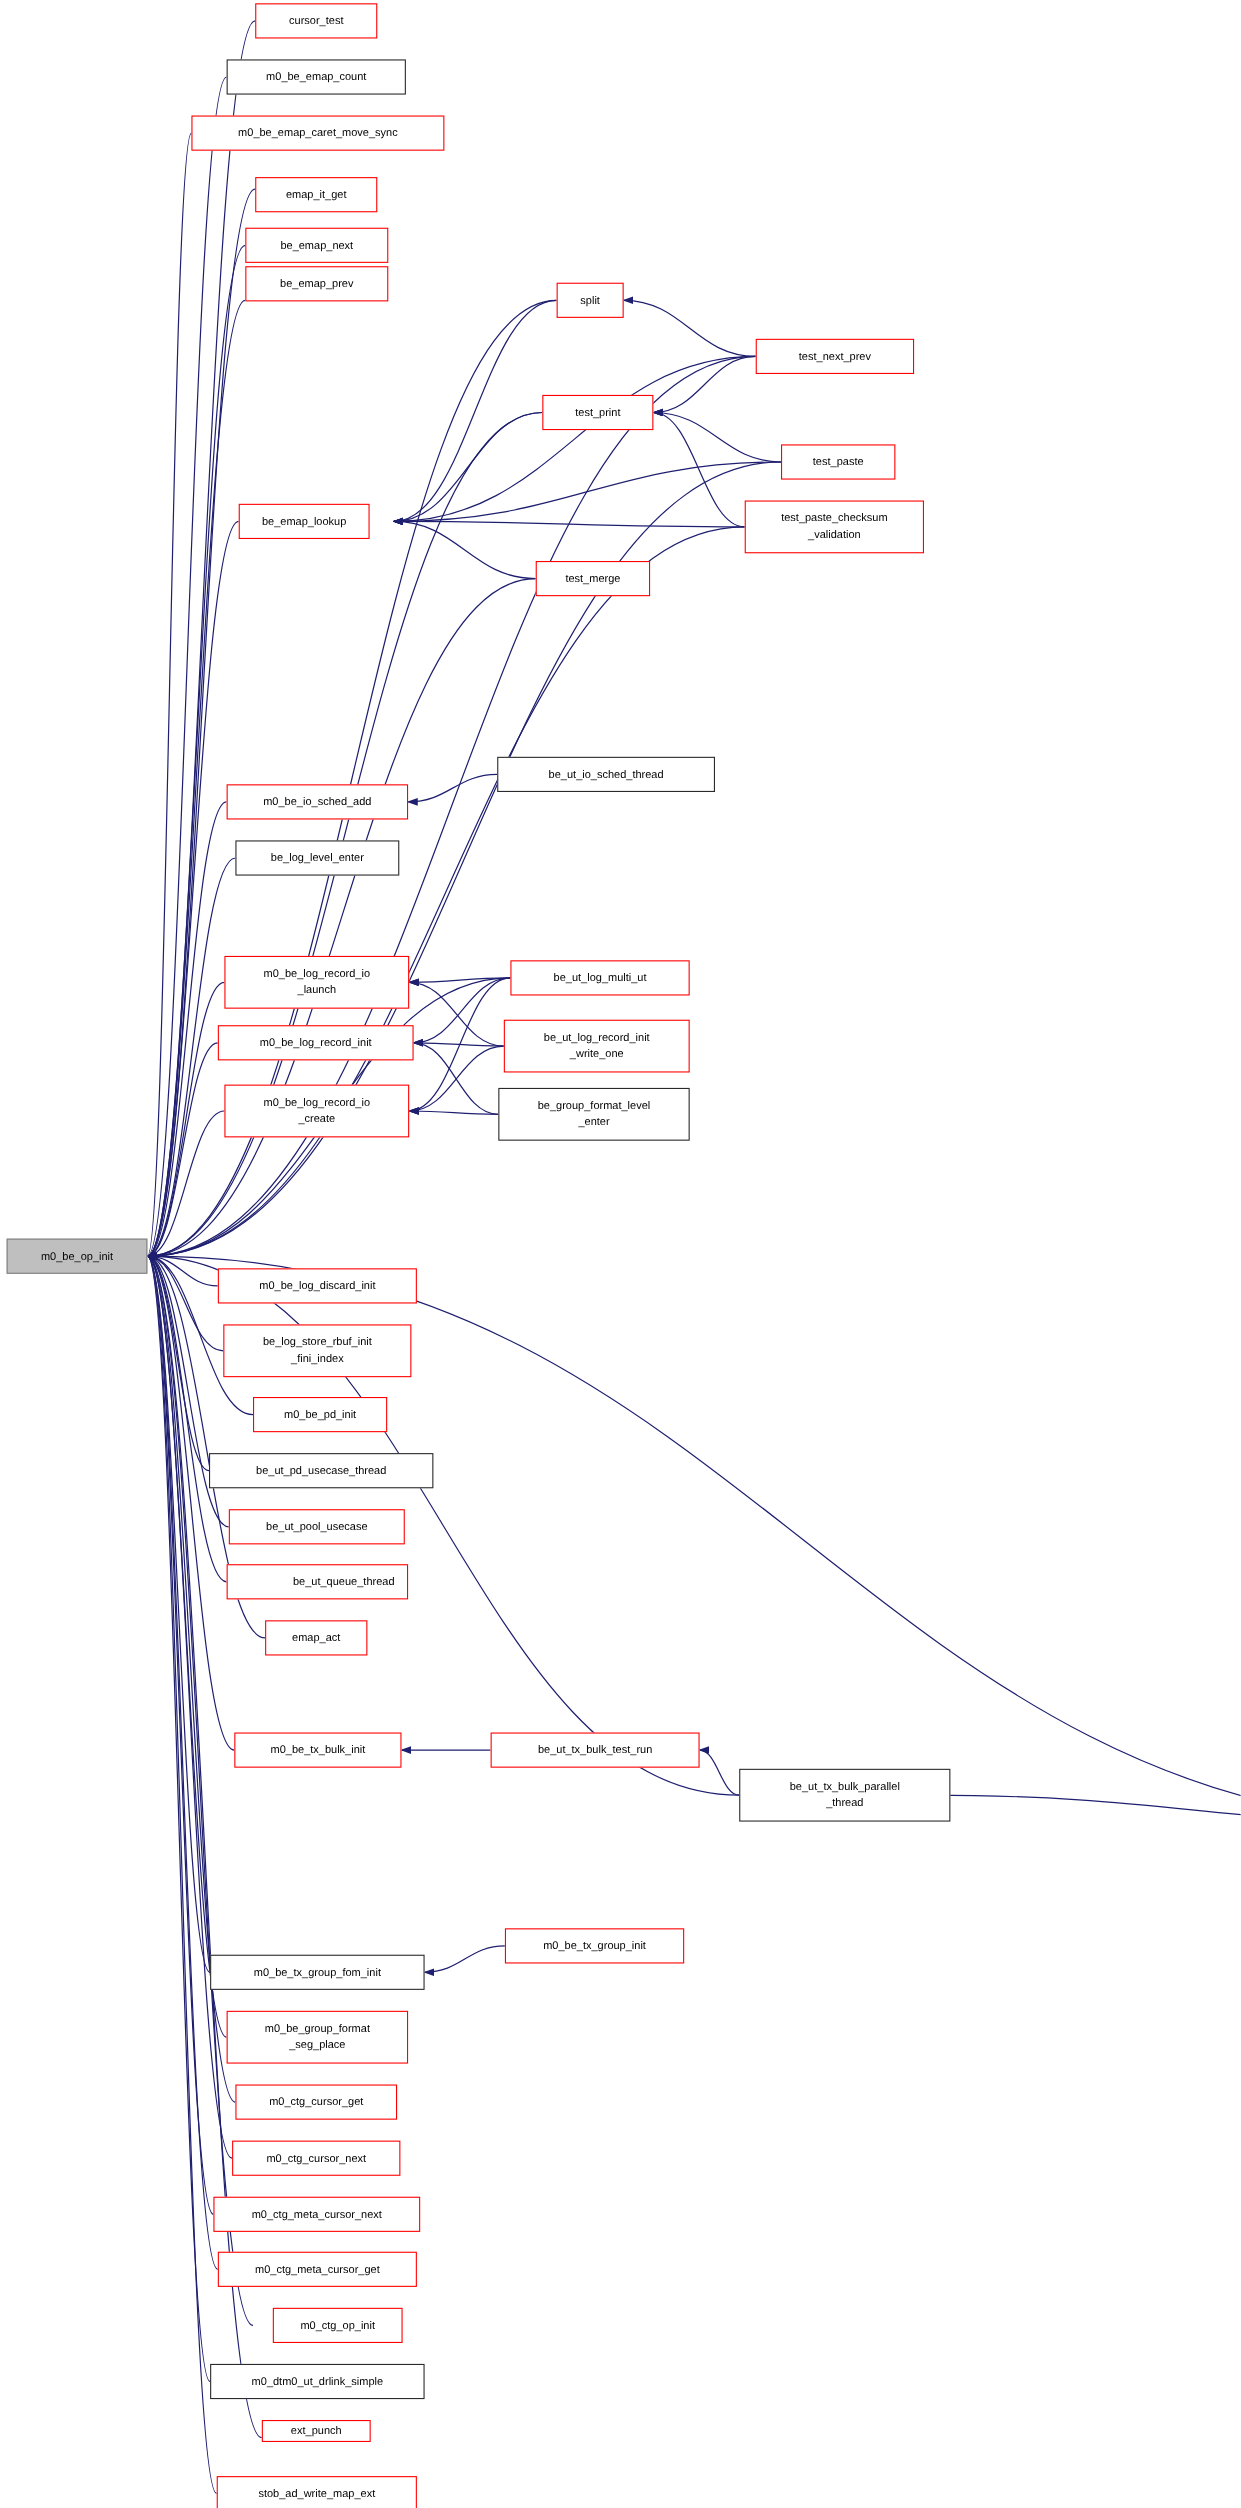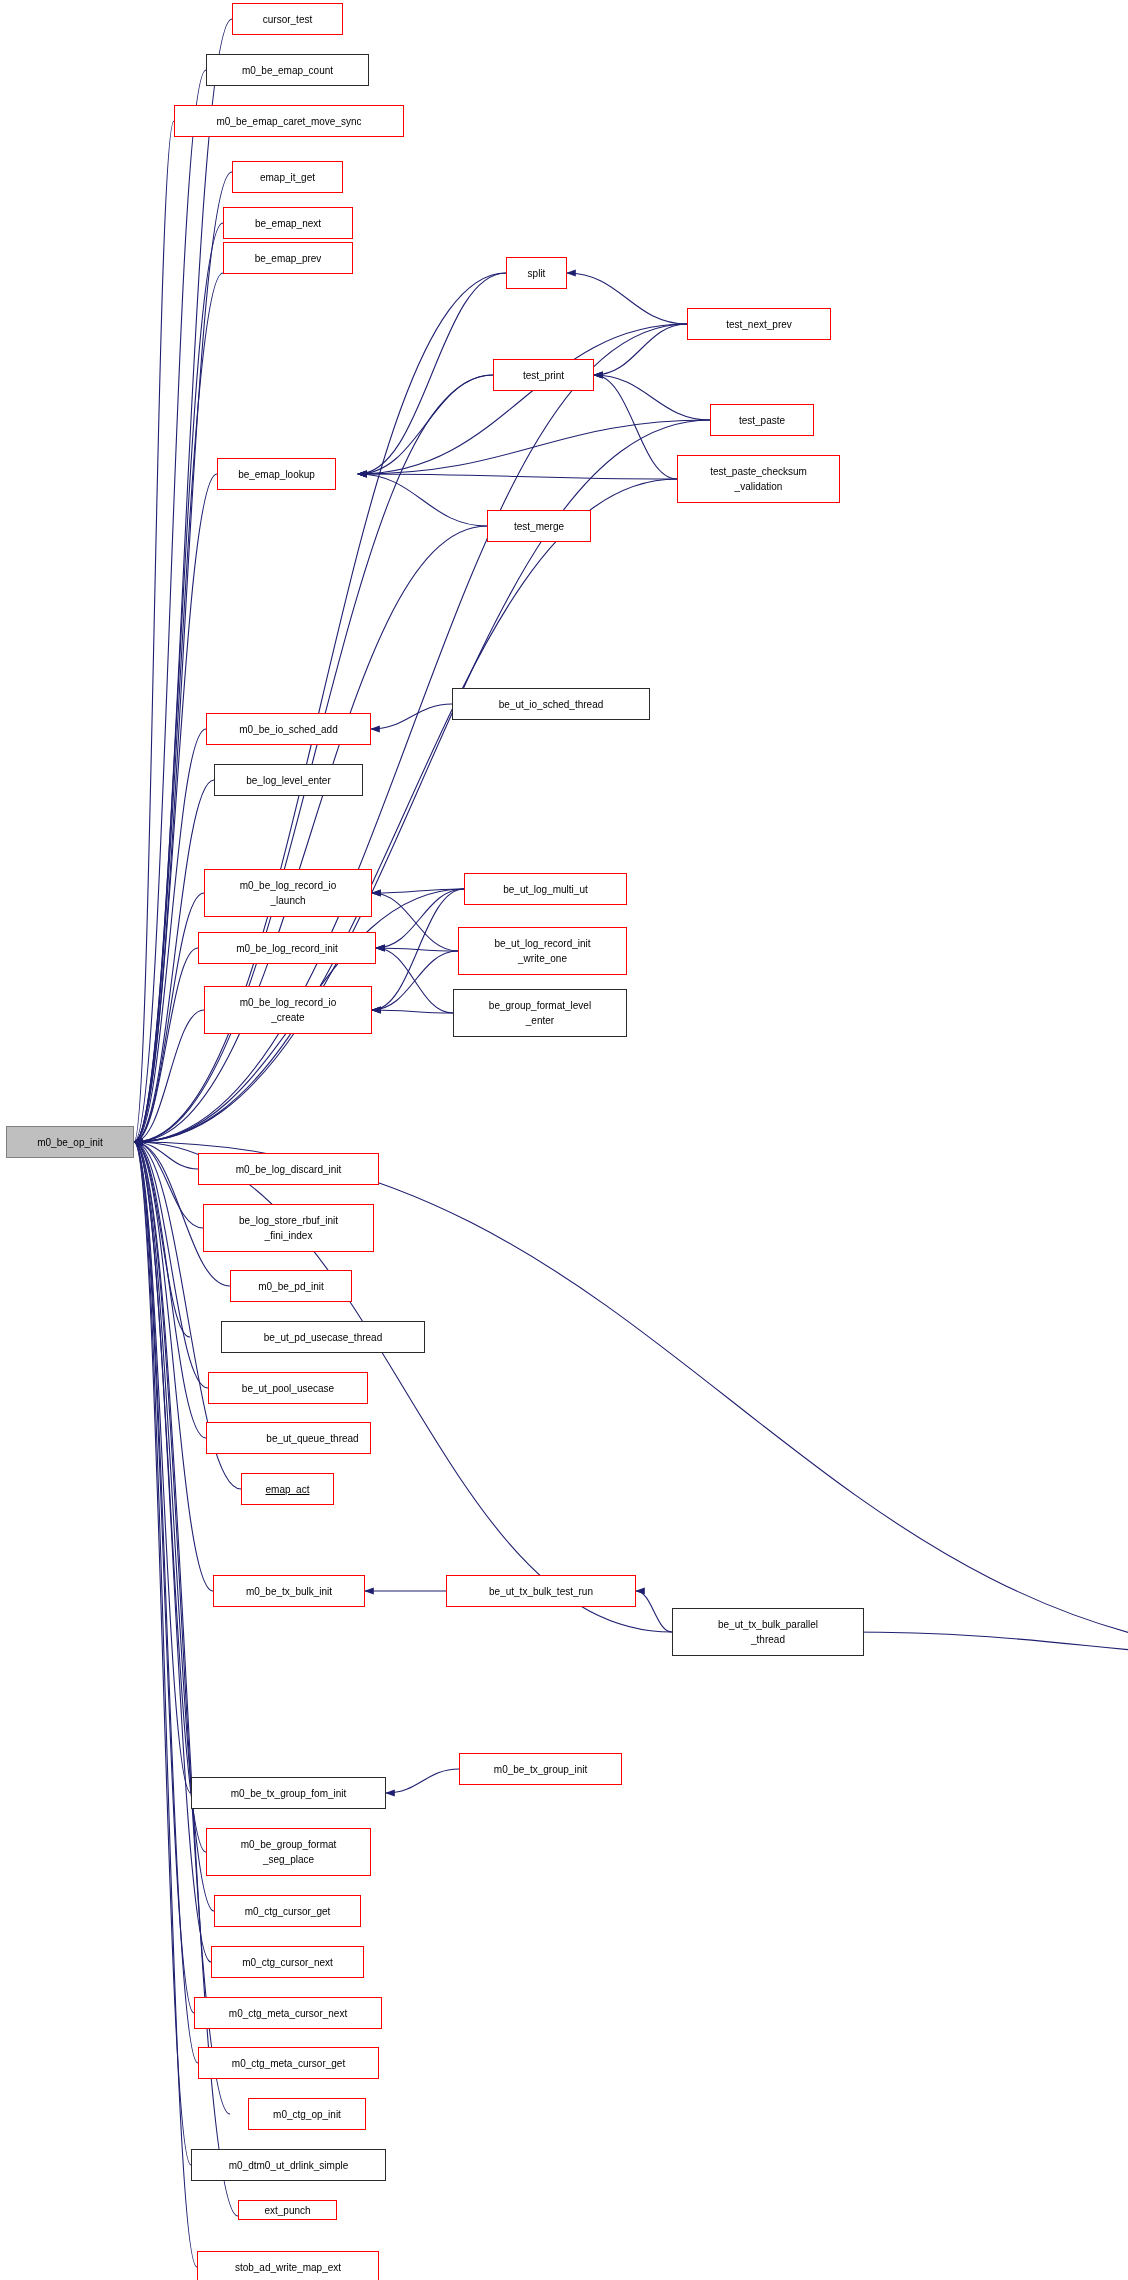--- a/index.html
+++ b/index.html
@@ -125,24 +125,24 @@
       <div class="node red" style="left: 458px; top: 927px; width: 169px; height: 48px; line-height: 15px;">be_ut_log_record_init
 _write_one</div>
       <div class="node red" style="left: 204px; top: 986px; width: 168px; height: 48px; line-height: 15px;">m0_be_log_record_io
 _create</div>
       <div class="node black" style="left: 453px; top: 989px; width: 174px; height: 48px; line-height: 15px;">be_group_format_level
 _enter</div>
       <div class="node red" style="left: 198px; top: 1153px; width: 181px; height: 32px;">m0_be_log_discard_init</div>
       <div class="node red" style="left: 203px; top: 1204px; width: 171px; height: 48px; line-height: 15px;">be_log_store_rbuf_init
 _fini_index</div>
       <div class="node red" style="left: 230px; top: 1270px; width: 122px; height: 32px;">m0_be_pd_init</div>
-      <div class="node black" style="left: 190px; top: 1321px; width: 204px; height: 32px; margin-left: 31px;">be_ut_pd_usecase_thread</div>
+      <div class="node black" style="left: 190px; top: 1321px; width: 204px; height: 32px;">be_ut_pd_usecase_thread</div>
       <div class="node red" style="left: 208px; top: 1372px; width: 160px; height: 32px;">be_ut_pool_usecase</div>
       <div class="node red" style="left: 206px; top: 1422px; width: 165px; height: 32px; padding-left: 48px;">be_ut_queue_thread</div>
-      <div class="node red" style="left: 241px; top: 1473px; width: 93px; height: 32px; text-decoration: underline;">emap_act</div>
+      <div class="node red" style="left: 241px; top: 1473px; width: 93px; height: 32px;">emap_act</div>
       <div class="node red" style="left: 213px; top: 1575px; width: 152px; height: 32px;">m0_be_tx_bulk_init</div>
       <div class="node red" style="left: 446px; top: 1575px; width: 190px; height: 32px;">be_ut_tx_bulk_test_run</div>
       <div class="node black" style="left: 672px; top: 1608px; width: 192px; height: 48px; line-height: 15px;">be_ut_tx_bulk_parallel
 _thread</div>
       <div class="node red" style="left: 459px; top: 1753px; width: 163px; height: 32px;">m0_be_tx_group_init</div>
       <div class="node black" style="left: 191px; top: 1777px; width: 195px; height: 32px;">m0_be_tx_group_fom_init</div>
       <div class="node red" style="left: 206px; top: 1828px; width: 165px; height: 48px; line-height: 15px;">m0_be_group_format
 _seg_place</div>
       <div class="node red" style="left: 214px; top: 1895px; width: 147px; height: 32px;">m0_ctg_cursor_get</div>
       <div class="node red" style="left: 211px; top: 1946px; width: 153px; height: 32px;">m0_ctg_cursor_next</div>

